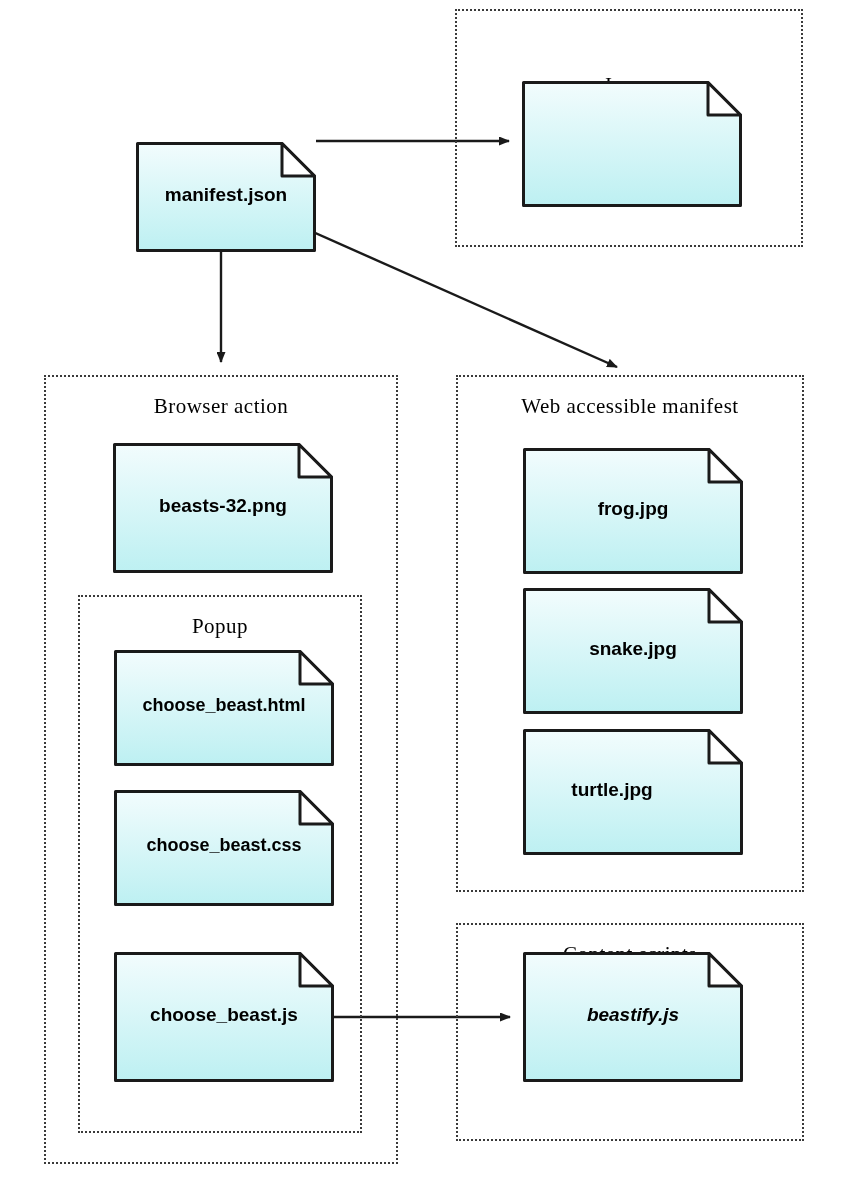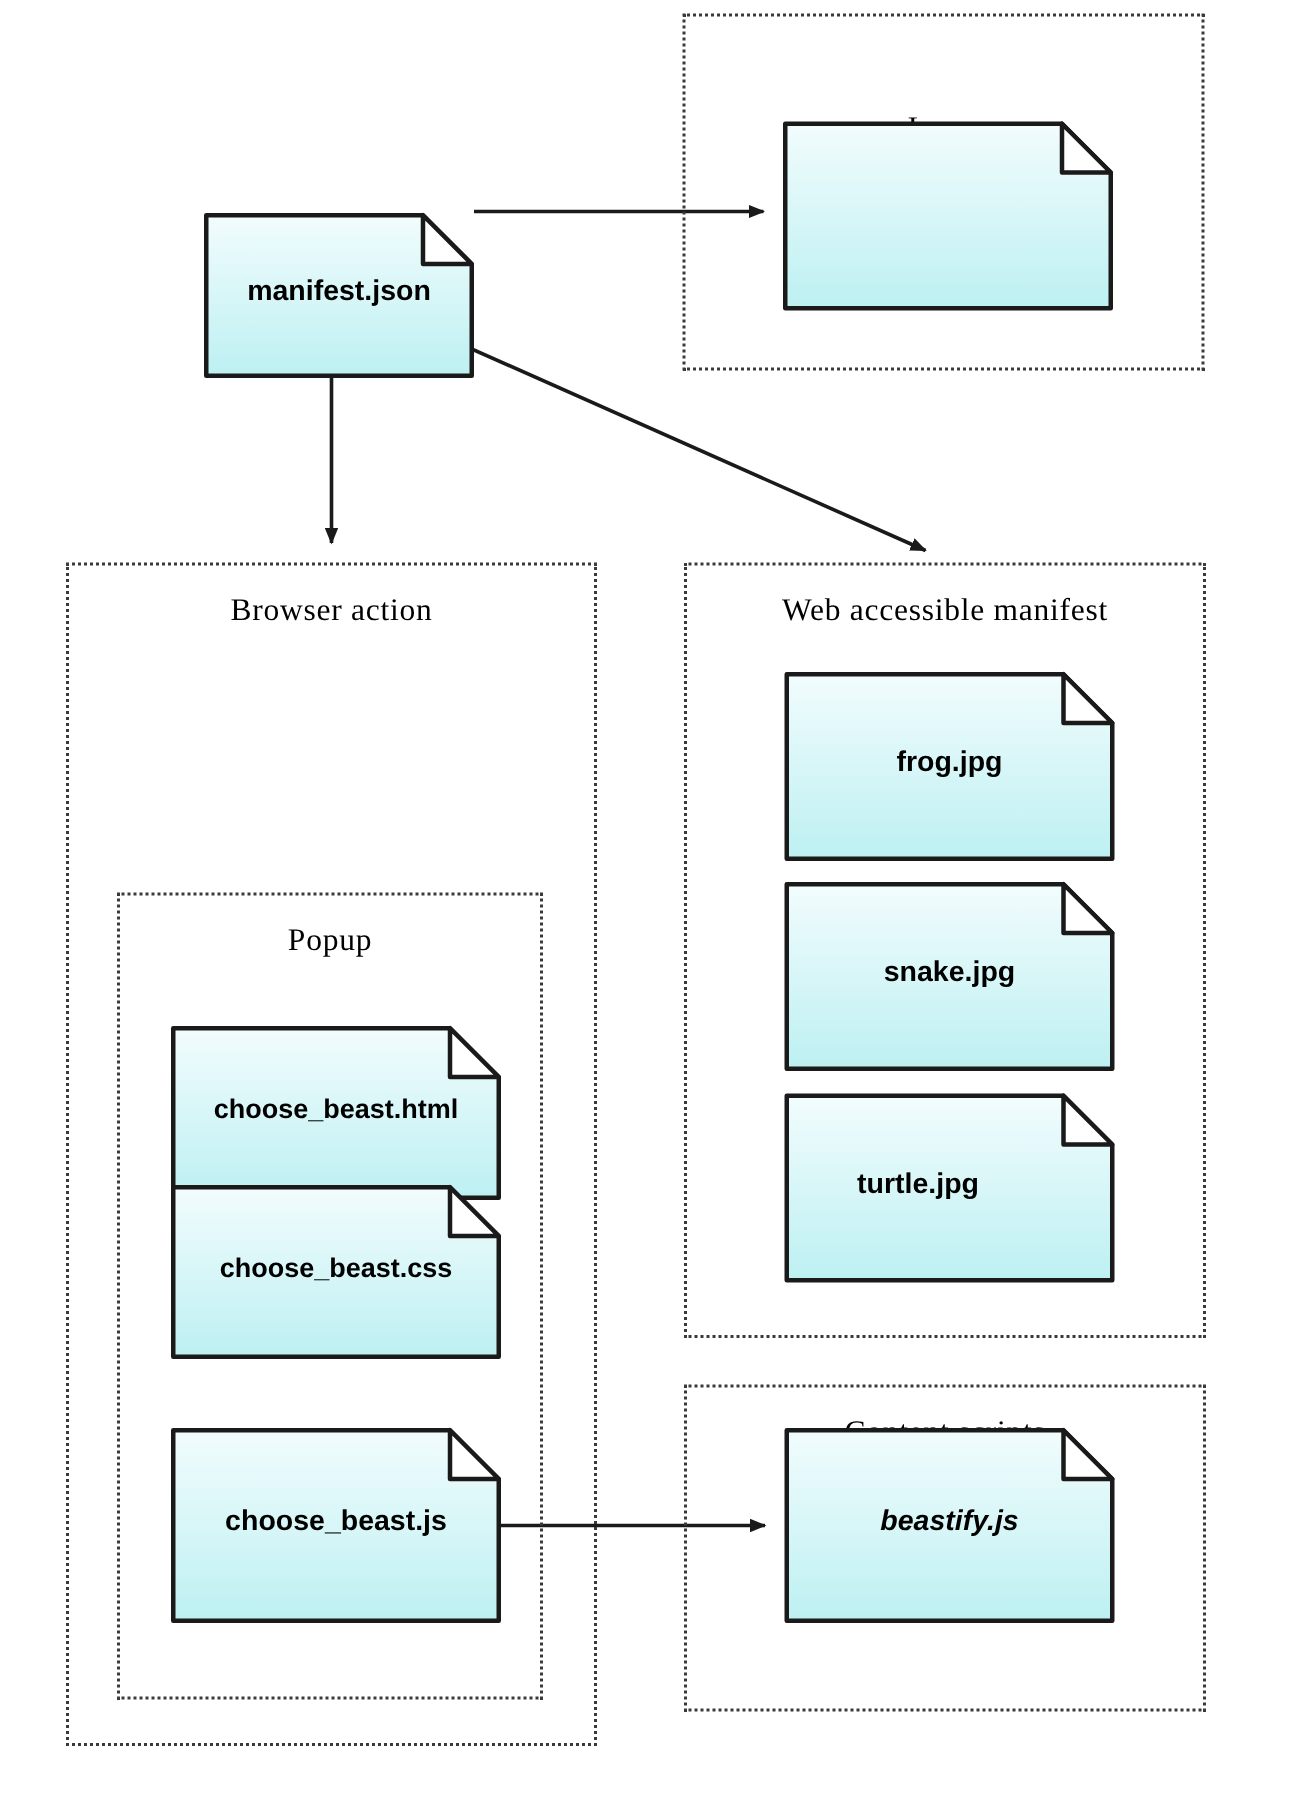--- a/index.html
+++ b/index.html
@@ -135,21 +135,36 @@
             <linearGradient id="grad-beasts48" x1="0" y1="0" x2="0" y2="1">
               <stop offset="0%" stop-color="#f2fcfd"></stop>
               <stop offset="100%" stop-color="#bdf0f2"></stop>
             </linearGradient>
           </defs>
           <path d="M1.5,1.5 L186,1.5 L218.5,34 L218.5,124.5 L1.5,124.5 Z" fill="url(#grad-beasts48)" stroke="#1a1a1a" stroke-width="3" stroke-linejoin="round"></path>
           <path d="M186,1.5 L186,34 L218.5,34 Z" fill="#ffffff" stroke="#1a1a1a" stroke-width="3" stroke-linejoin="round"></path>
         </svg>
       </div>
   </div>
-  <div class="node" style="left: 114px; top: 684px; width: 220px; height: 116px;">
+  <div class="node" style="left: 113px; top: 443px; width: 220px; height: 130px;">
+    <div class="shape">
+        <svg width="220" height="130" viewBox="0 0 220 130" xmlns="http://www.w3.org/2000/svg" style="display:block;overflow:visible">
+          <defs>
+            <linearGradient id="grad-beasts32" x1="0" y1="0" x2="0" y2="1">
+              <stop offset="0%" stop-color="#f2fcfd"></stop>
+              <stop offset="100%" stop-color="#bdf0f2"></stop>
+            </linearGradient>
+          </defs>
+          <path d="M1.5,1.5 L186,1.5 L218.5,34 L218.5,128.5 L1.5,128.5 Z" fill="url(#grad-beasts32)" stroke="#1a1a1a" stroke-width="3" stroke-linejoin="round"></path>
+          <path d="M186,1.5 L186,34 L218.5,34 Z" fill="#ffffff" stroke="#1a1a1a" stroke-width="3" stroke-linejoin="round"></path>
+        </svg>
+      </div>
+    <div class="label" style="top: 52px; color: rgb(0, 0, 0);">beasts-32.png</div>
+  </div>
+  <div class="node" style="left: 114px; top: 650px; width: 220px; height: 116px;">
     <div class="shape">
         <svg width="220" height="116" viewBox="0 0 220 116" xmlns="http://www.w3.org/2000/svg" style="display:block;overflow:visible">
           <defs>
             <linearGradient id="grad-choose_beast_html" x1="0" y1="0" x2="0" y2="1">
               <stop offset="0%" stop-color="#f2fcfd"></stop>
               <stop offset="100%" stop-color="#bdf0f2"></stop>
             </linearGradient>
           </defs>
           <path d="M1.5,1.5 L186,1.5 L218.5,34 L218.5,114.5 L1.5,114.5 Z" fill="url(#grad-choose_beast_html)" stroke="#1a1a1a" stroke-width="3" stroke-linejoin="round"></path>
           <path d="M186,1.5 L186,34 L218.5,34 Z" fill="#ffffff" stroke="#1a1a1a" stroke-width="3" stroke-linejoin="round"></path>

